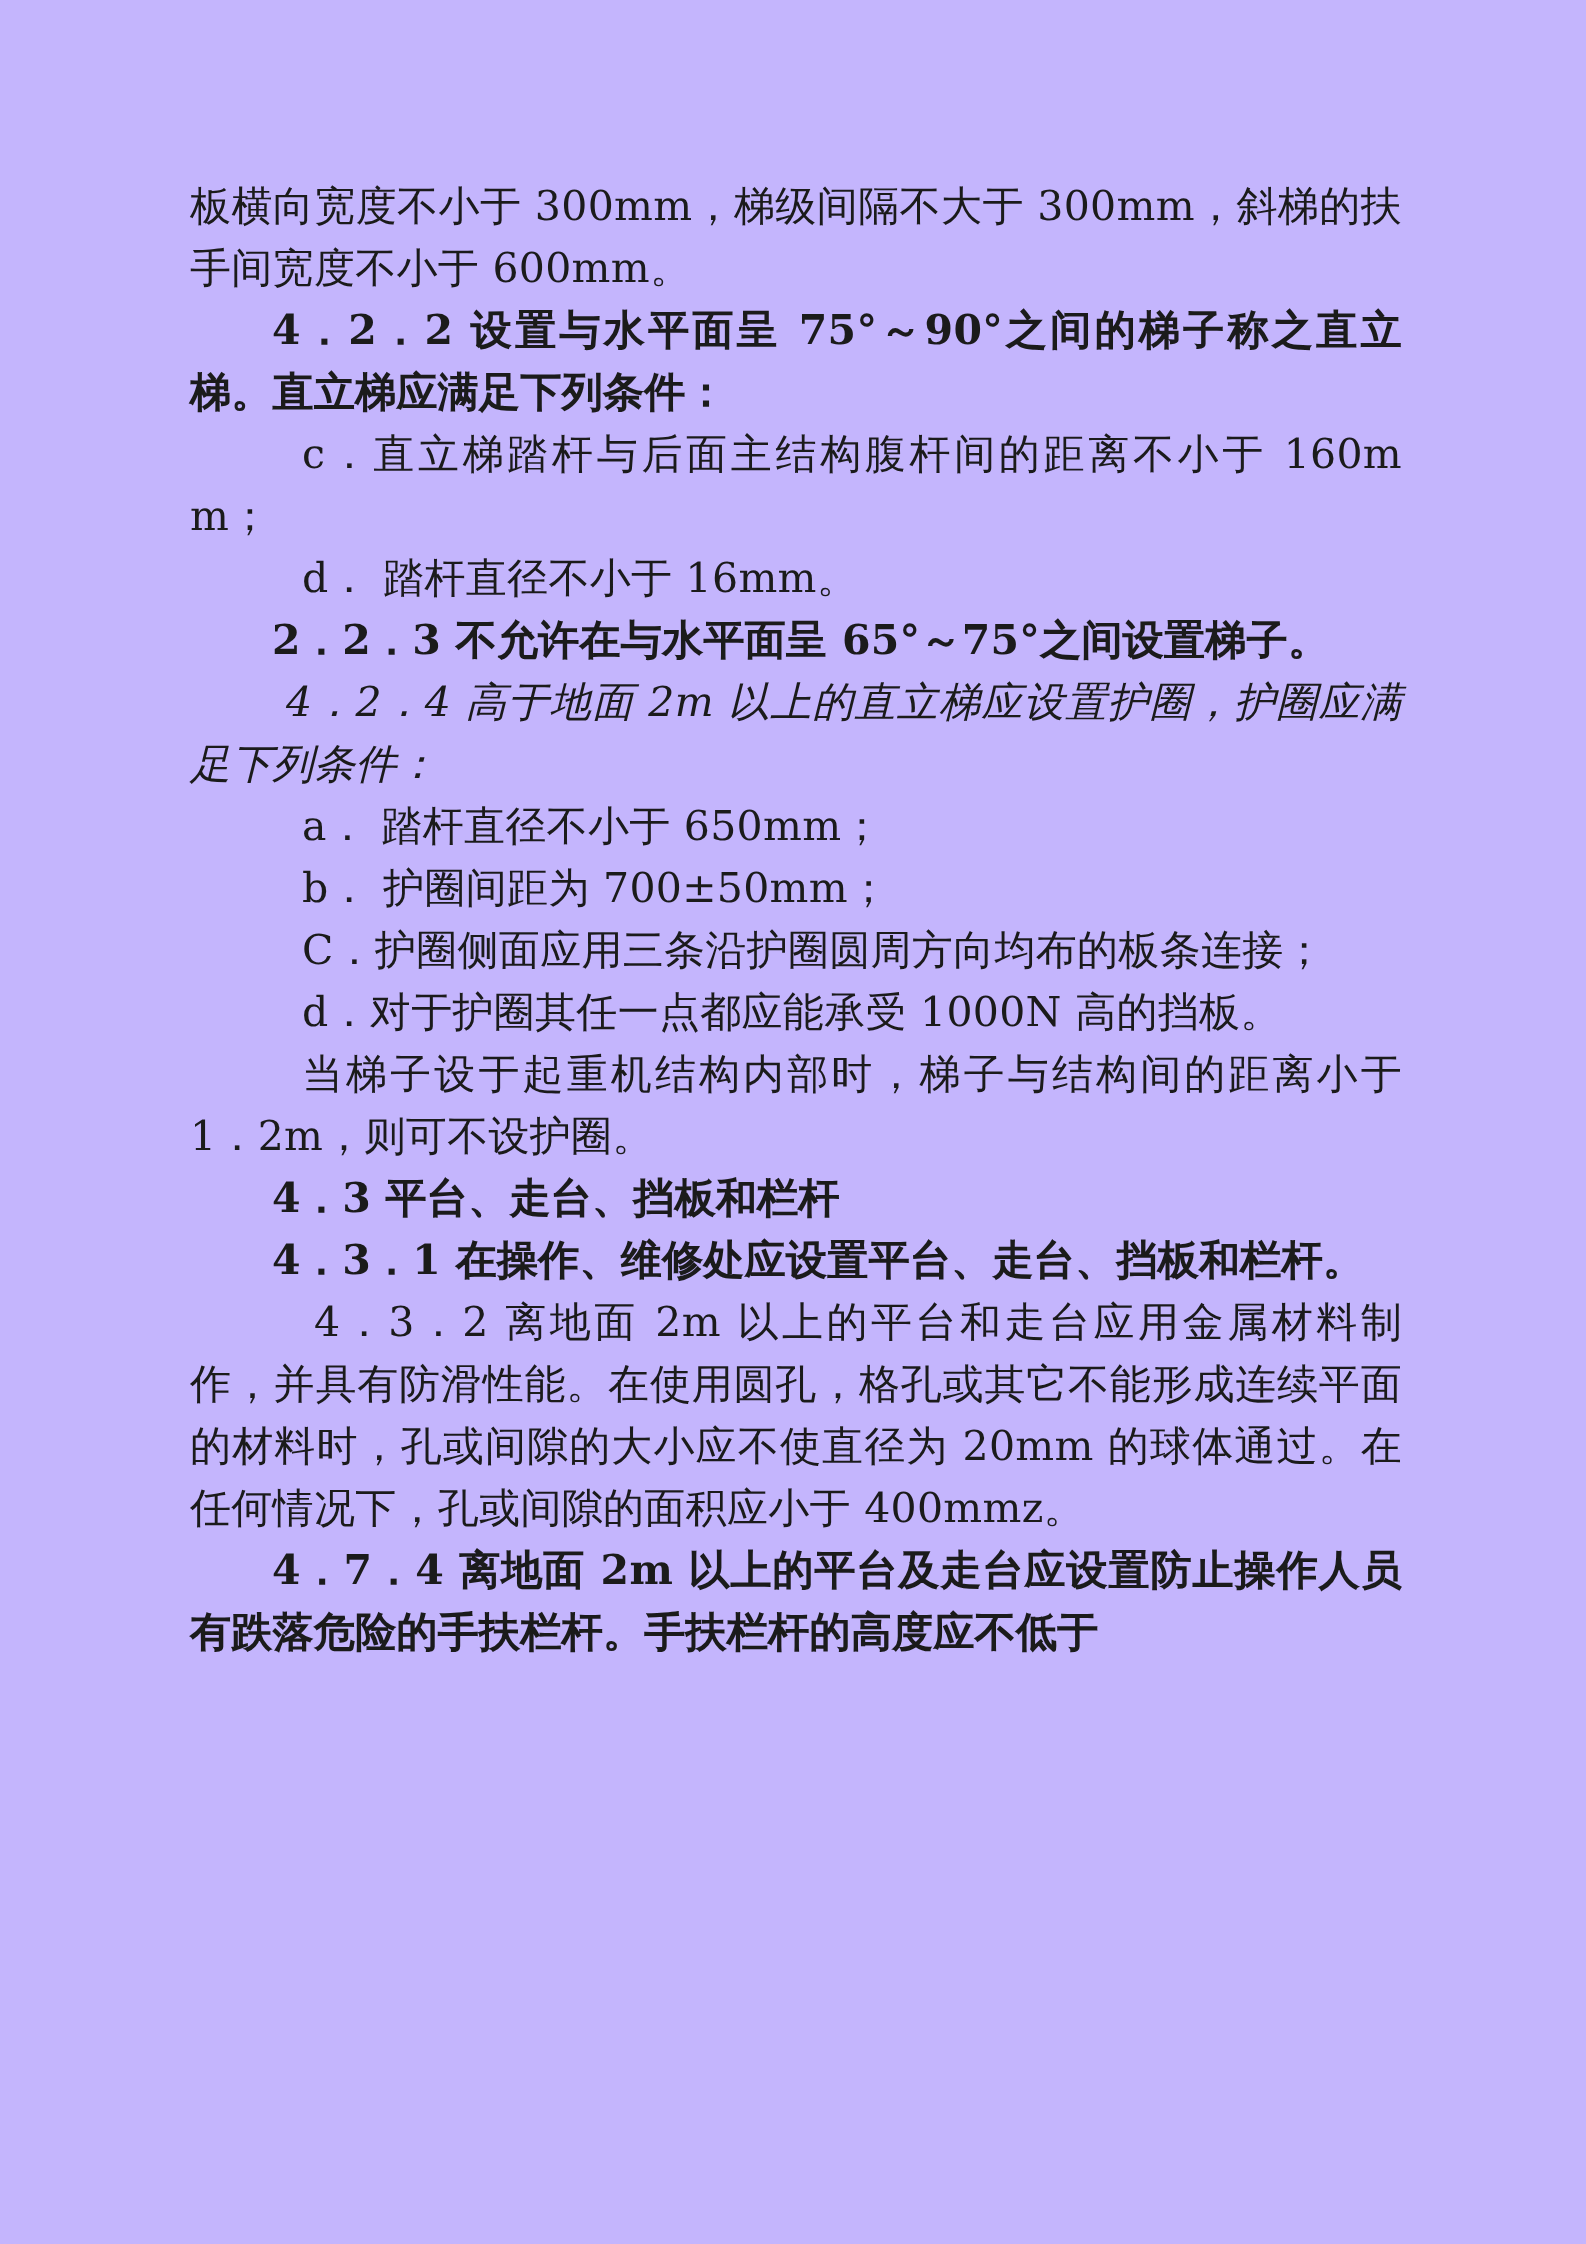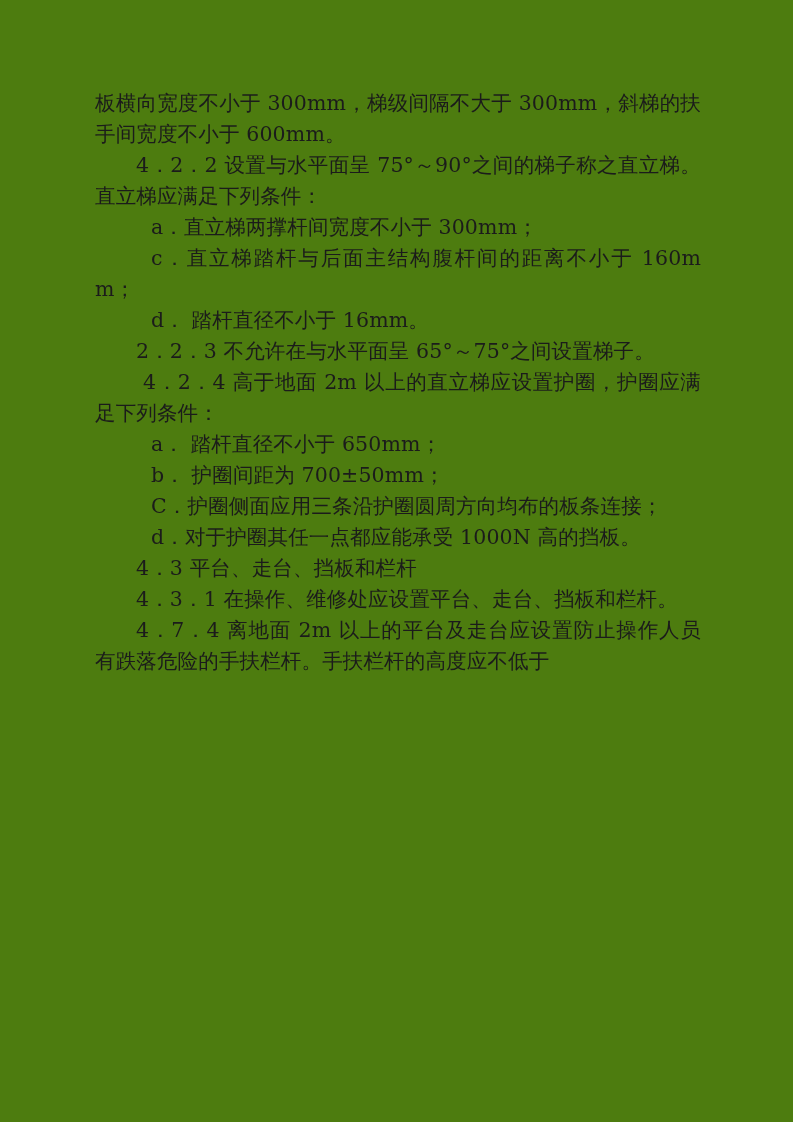--- a/index.html
+++ b/index.html
@@ -4,21 +4,21 @@
 <style>
   html, body {
     margin: 0;
     padding: 0;
     background: #ffffff;
   }
   .page {
     position: relative;
     width: 793px;
     height: 1122px;
-    background: #4d7c0f;
+    background: #c4b5fd;
     margin: 0 auto;
     overflow: hidden;
   }
   .doc-body {
     position: absolute;
     left: 95px;
     top: 88px;
     width: 606px;
   }
   .para {
@@ -28,38 +28,39 @@
     color: #1b1b1b;
     text-align: justify;
     text-justify: inter-character;
     letter-spacing: 0.15px;
     margin: 0;
     word-break: break-all;
     -webkit-font-smoothing: antialiased;
   }
   
   .ind-0  { text-indent: 0; }
-  .ind-2  { text-indent: 41px; }
-  .ind-2b { text-indent: 48px; }
+  .ind-2  { text-indent: 41px; font-weight: bold; }
+  .ind-2b { text-indent: 48px; font-style: italic; }
   .ind-3  { text-indent: 56px; }
   .ind-4  { text-indent: 62px; }
 </style>
 </head>
 <body>
 
 <div class="page">
   <div class="doc-body" id="doc-body">
       <p class="para ind-0">板横向宽度不小于 300mm，梯级间隔不大于 300mm，斜梯的扶手间宽度不小于 600mm。</p>
       <p class="para ind-2">4．2．2 设置与水平面呈 75°～90°之间的梯子称之直立梯。直立梯应满足下列条件：</p>
-      <p class="para ind-3">a．直立梯两撑杆间宽度不小于 300mm；</p>
       <p class="para ind-3">c．直立梯踏杆与后面主结构腹杆间的距离不小于 160mm；</p>
       <p class="para ind-3">d． 踏杆直径不小于 16mm。</p>
       <p class="para ind-2">2．2．3 不允许在与水平面呈 65°～75°之间设置梯子。</p>
       <p class="para ind-2b">4．2．4 高于地面 2m 以上的直立梯应设置护圈，护圈应满足下列条件：</p>
       <p class="para ind-3">a． 踏杆直径不小于 650mm；</p>
       <p class="para ind-3">b． 护圈间距为 700±50mm；</p>
       <p class="para ind-3">C．护圈侧面应用三条沿护圈圆周方向均布的板条连接；</p>
       <p class="para ind-3">d．对于护圈其任一点都应能承受 1000N 高的挡板。</p>
+      <p class="para ind-3">当梯子设于起重机结构内部时，梯子与结构间的距离小于 1．2m，则可不设护圈。</p>
       <p class="para ind-2">4．3 平台、走台、挡板和栏杆</p>
       <p class="para ind-2">4．3．1 在操作、维修处应设置平台、走台、挡板和栏杆。</p>
+      <p class="para ind-4">4．3．2 离地面 2m 以上的平台和走台应用金属材料制作，并具有防滑性能。在使用圆孔，格孔或其它不能形成连续平面的材料时，孔或间隙的大小应不使直径为 20mm 的球体通过。在任何情况下，孔或间隙的面积应小于 400mmz。</p>
       <p class="para ind-2">4．7．4 离地面 2m 以上的平台及走台应设置防止操作人员有跌落危险的手扶栏杆。手扶栏杆的高度应不低于</p>
     </div>
 </div>
 
 </body></html>

